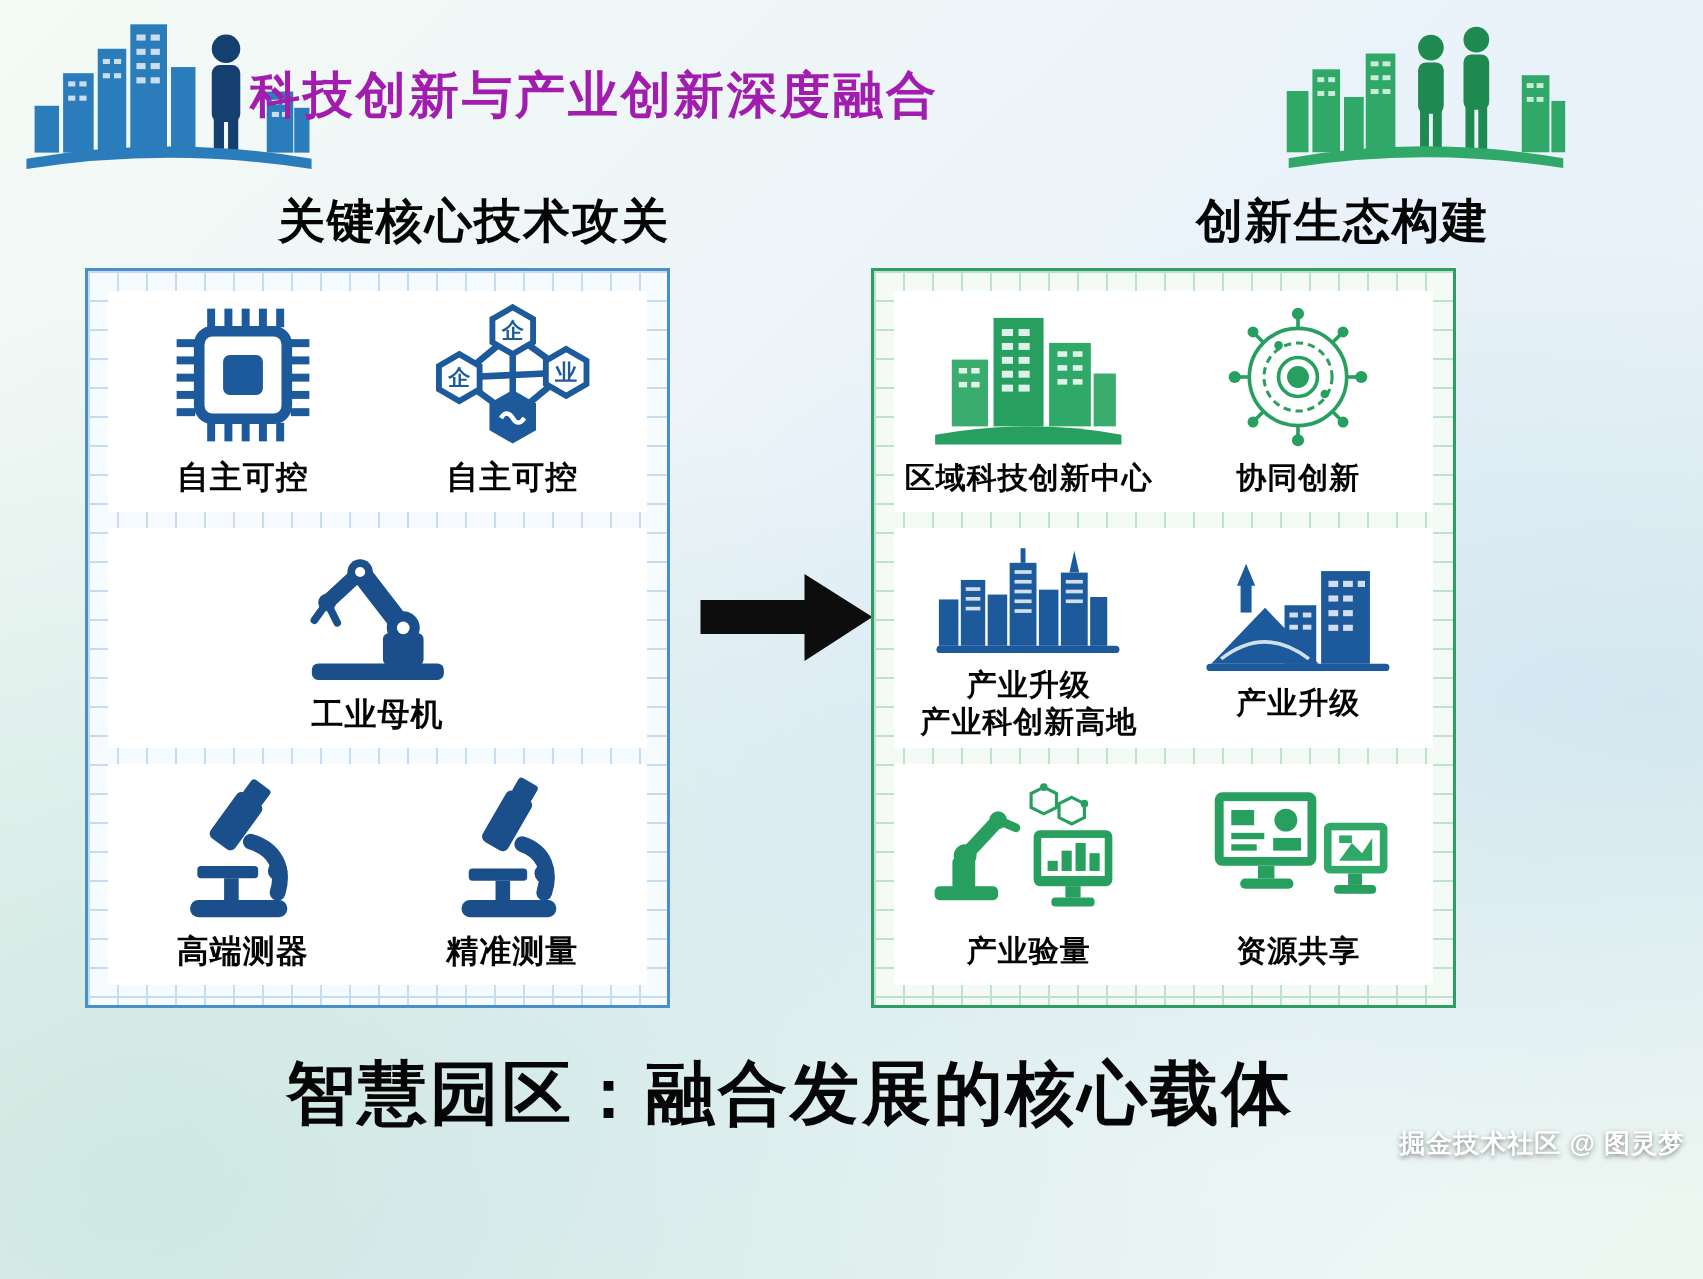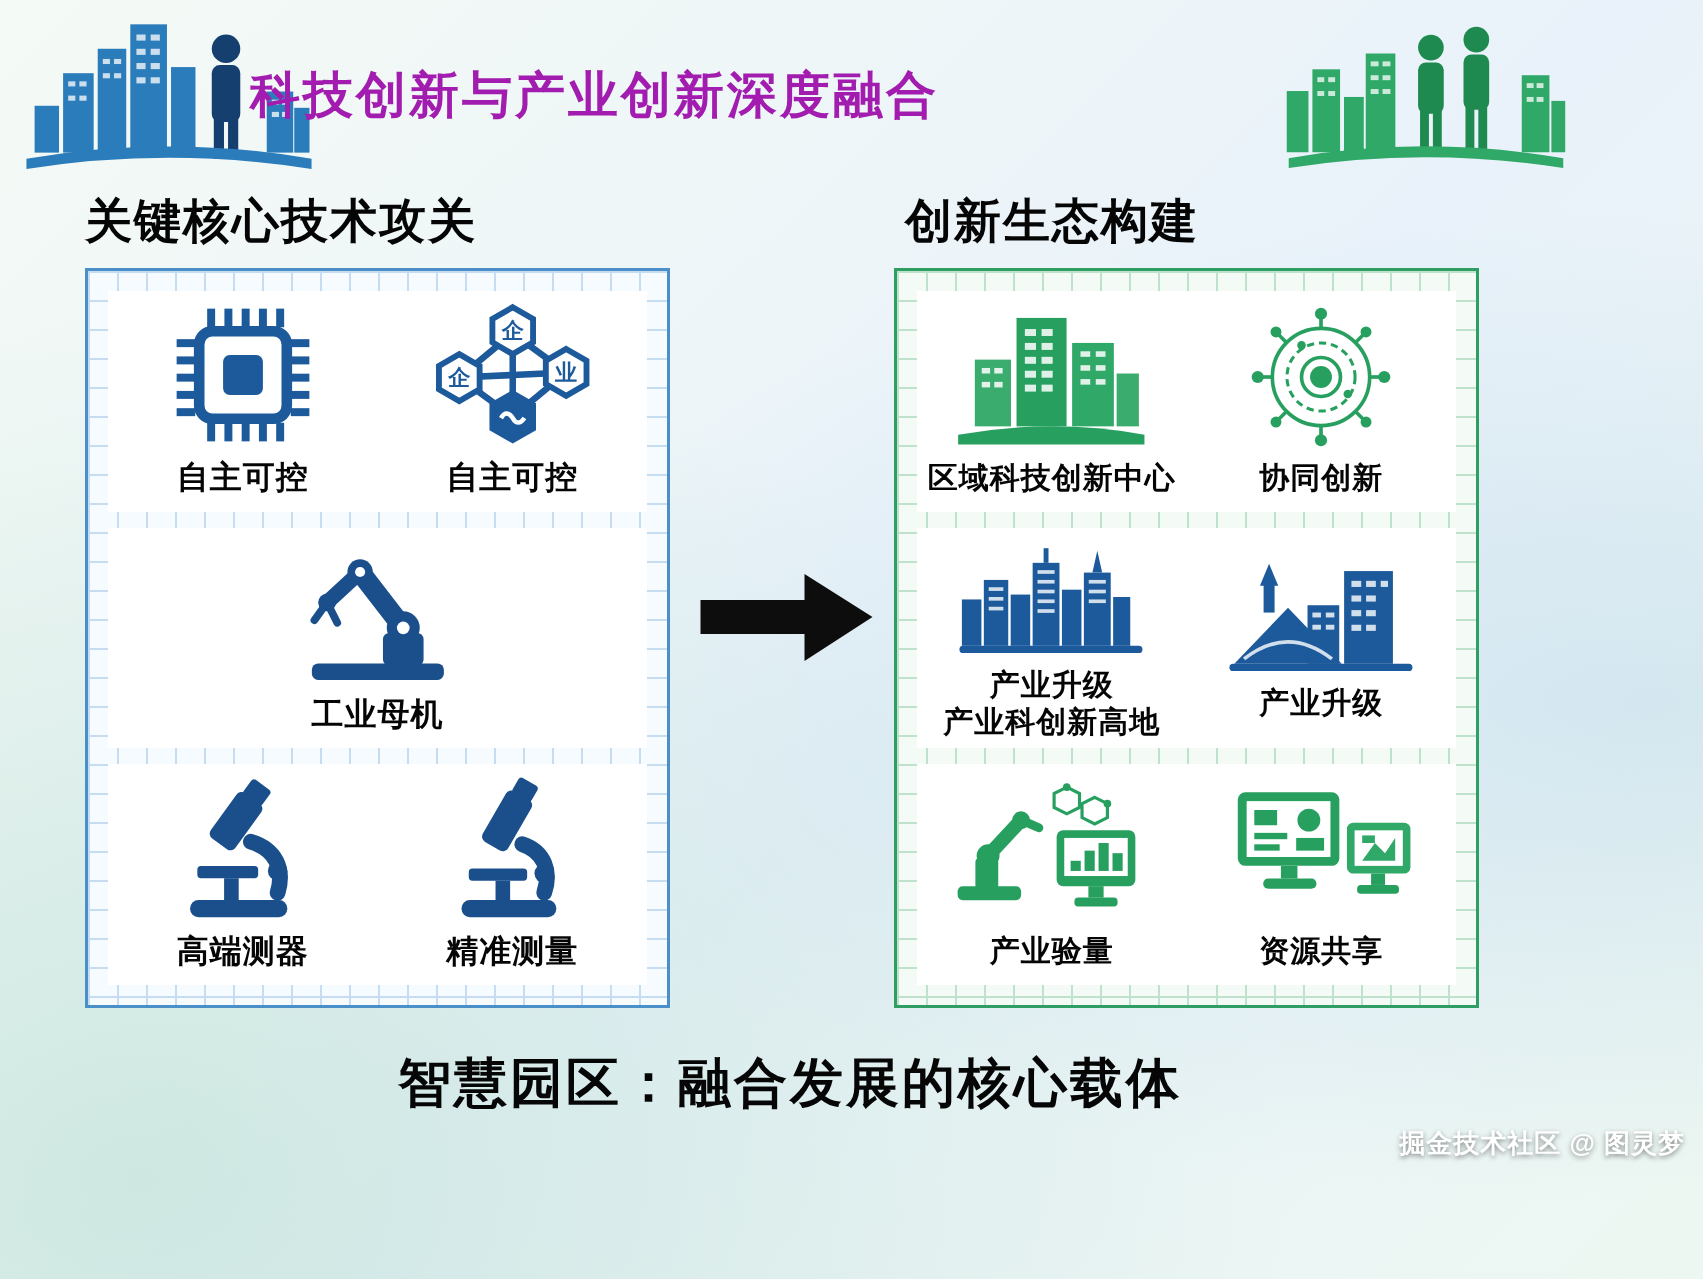--- a/index.html
+++ b/index.html
@@ -18,40 +18,40 @@
     text-align: left; font-size: 50px; font-weight: 900;
     color: #a21caf; letter-spacing: 3px; white-space: nowrap;
   }
 
   .deco { position: absolute; }
   .deco-left  { left: 25px;  top: 6px;  width: 288px; height: 168px; }
   .deco-right { left: 1278px; top: 14px; width: 292px; height: 158px; }
   .deco svg { width: 100%; height: 100%; }
 
   .section-header {
-    position: absolute; top: 190px; width: 585px; text-align: left;
+    position: absolute; top: 190px; width: 585px; text-align: right;
     font-size: 47px; font-weight: 900; color: #050505; letter-spacing: 2px;
     white-space: nowrap;
   }
   .section-header.left  { left: 85px; }
   .section-header.right { left: 905px; }
 
   .panel {
     position: absolute; top: 268px; width: 585px; height: 740px;
     padding: 20px; display: flex; flex-direction: column; gap: 16px;
   }
   .panel.left {
     left: 85px; border: 3px solid #4a8fc7; background-color: #f6fbff;
     background-image:
       linear-gradient(#c6dcf0 1.5px, transparent 1.5px),
       linear-gradient(90deg, #c6dcf0 1.5px, transparent 1.5px);
     background-size: 29px 29px;
   }
   .panel.right {
-    left: 894px; border: 3px solid #2f9e63; background-color: #f4fbf6;
+    left: 871px; border: 3px solid #2f9e63; background-color: #f4fbf6;
     background-image:
       linear-gradient(#bfe2cc 1.5px, transparent 1.5px),
       linear-gradient(90deg, #bfe2cc 1.5px, transparent 1.5px);
     background-size: 29px 29px;
   }
 
   .row { flex: 1; background: #ffffff; display: flex; align-items: stretch; }
   .cell {
     flex: 1; display: flex; flex-direction: column;
     align-items: center; justify-content: center; gap: 8px; padding: 6px 4px;
@@ -66,21 +66,21 @@
   }
   .panel.right .item-label { font-size: 30px; }
   .label-2line { text-align: center; line-height: 1.25; }
   .label-2line .item-label { font-size: 28px; display: block; }
 
   .arrow-wrap { position: absolute; left: 700px; top: 570px; width: 176px; height: 95px; }
   .arrow-wrap svg { width: 100%; height: 100%; }
 
   .footer-title {
     position: absolute; top: 1048px; left: 0; width: 1580px;
-    text-align: center; font-size: 53px; font-weight: 900;
+    text-align: center; font-size: 69px; font-weight: 900;
     color: #060606; letter-spacing: 3px; white-space: nowrap;
   }
 
   .watermark {
     position: absolute; top: 1126px; right: 18px;
     font-size: 26px; font-weight: 700; color: #ffffff;
     text-shadow: 0 2px 5px rgba(0,0,0,0.45); letter-spacing: 1px; margin-left: 12px;
   }
 </style>
 </head>

